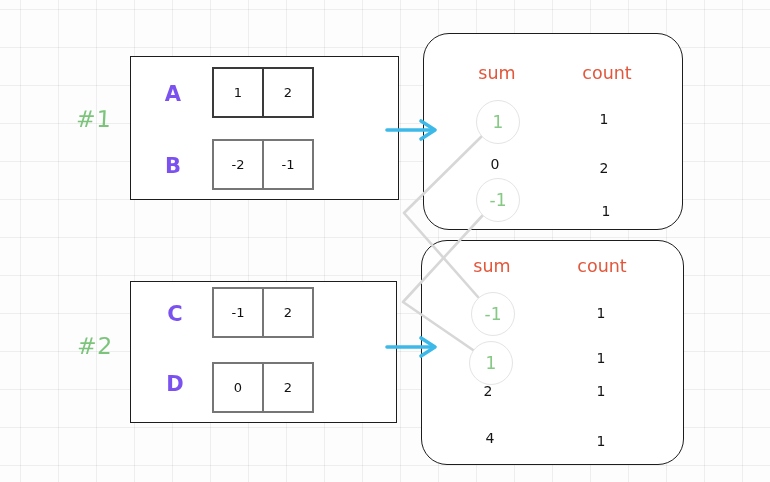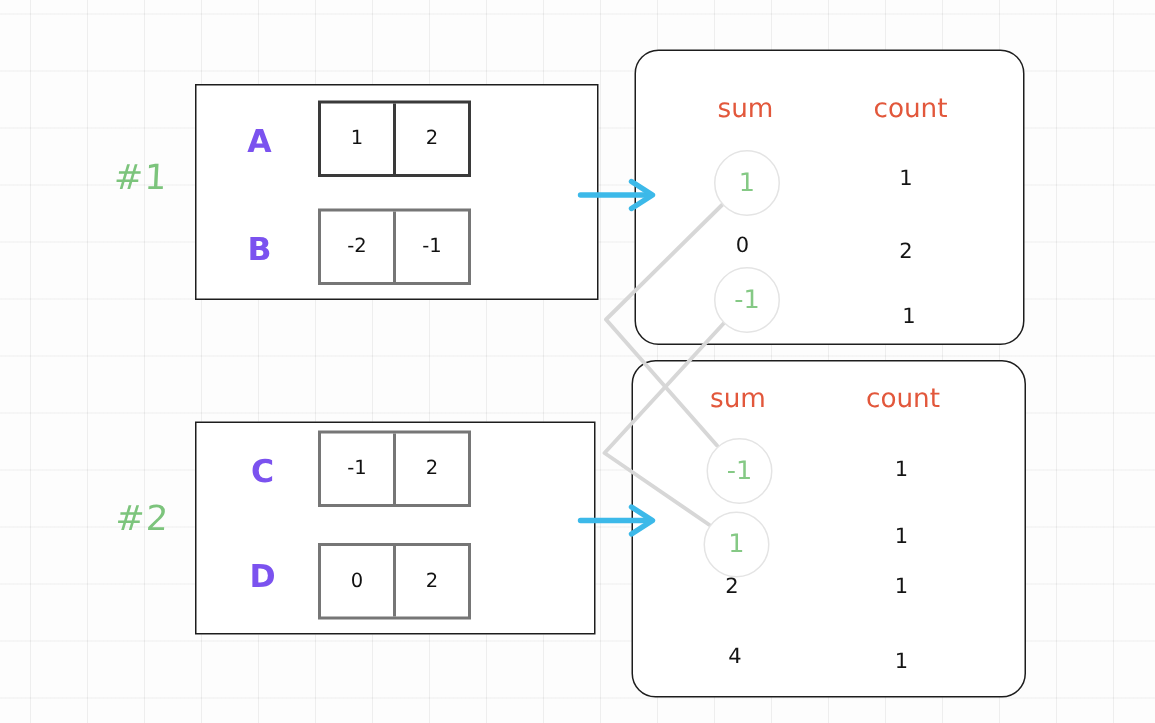--- a/index.html
+++ b/index.html
@@ -35,21 +35,21 @@
   .cells{position:absolute;display:flex;background:#fff;}
   .cells.dark{border:2px solid #3a3a3a;}
   .cells.dark .cell + .cell{border-left:2px solid #3a3a3a;}
   .cells.gray{border:2.5px solid #767676;}
   .cells.gray .cell + .cell{border-left:2.5px solid #767676;}
   .cell{
     width:48px;display:flex;align-items:center;justify-content:center;
     font-size:13px;color:#111;
   }
   .rtable{
-    position:absolute;background:#fff;border:1.6px solid #1d1d1d;border-radius:16px;
+    position:absolute;background:#fff;border:1.6px solid #1d1d1d;border-radius:26px;
   }
   .hdr{
     position:absolute;transform:translate(-50%,-50%);
     color:var(--header-orange);font-size:17.5px;
   }
   .num{
     position:absolute;transform:translate(-50%,-50%);
     color:#141414;font-size:14px;
   }
   .circ{

